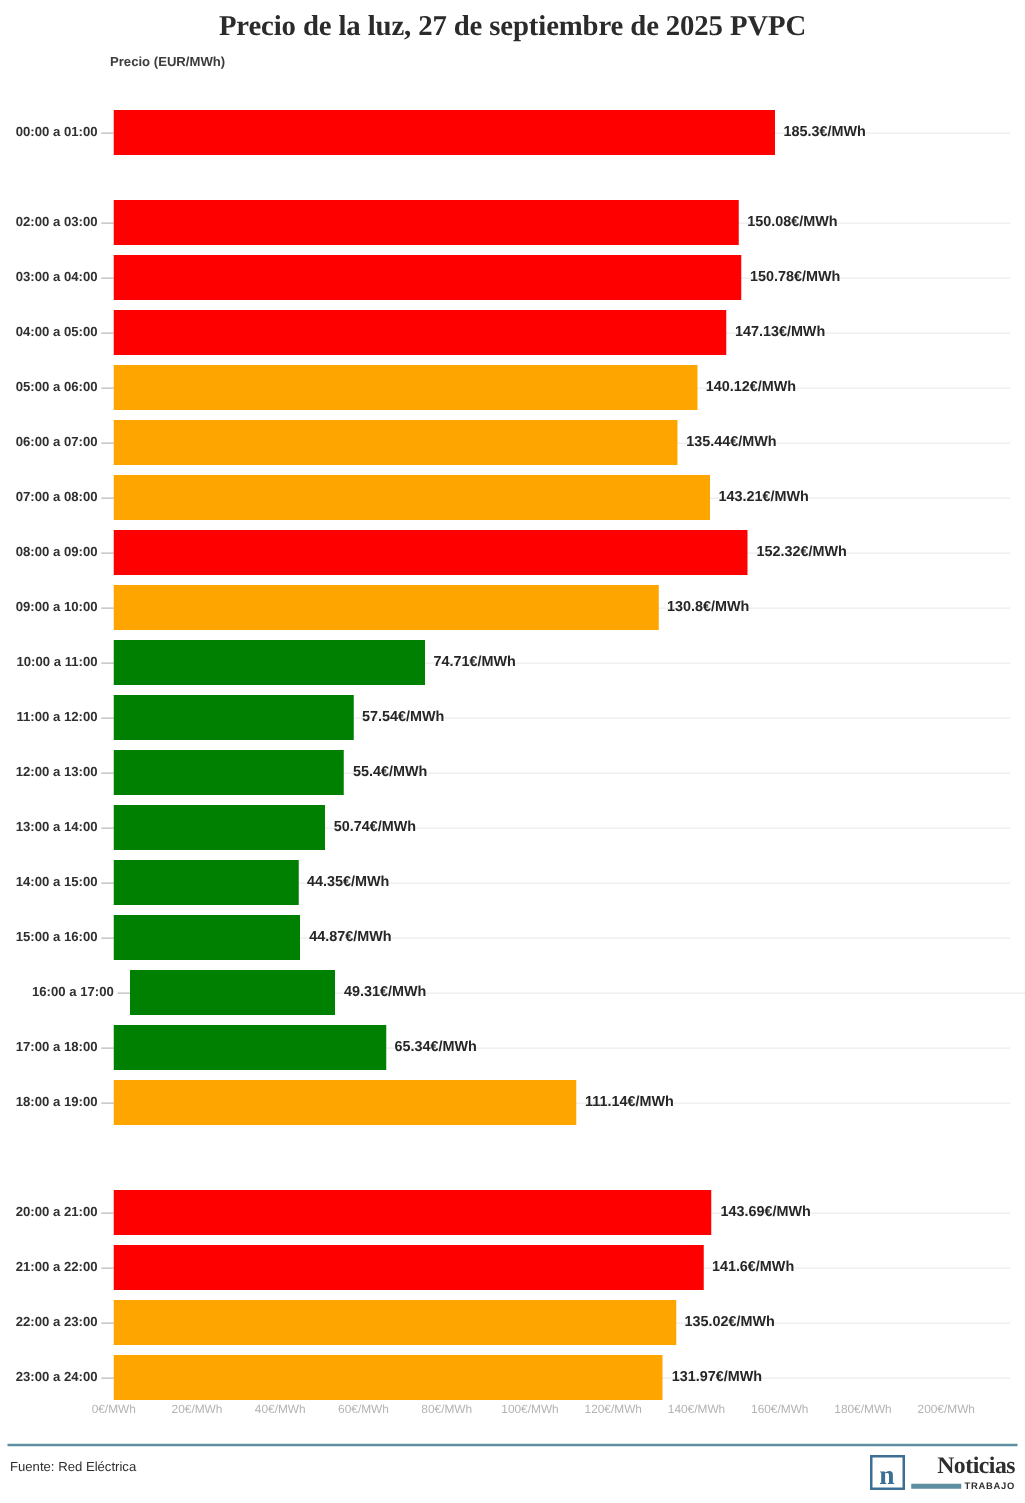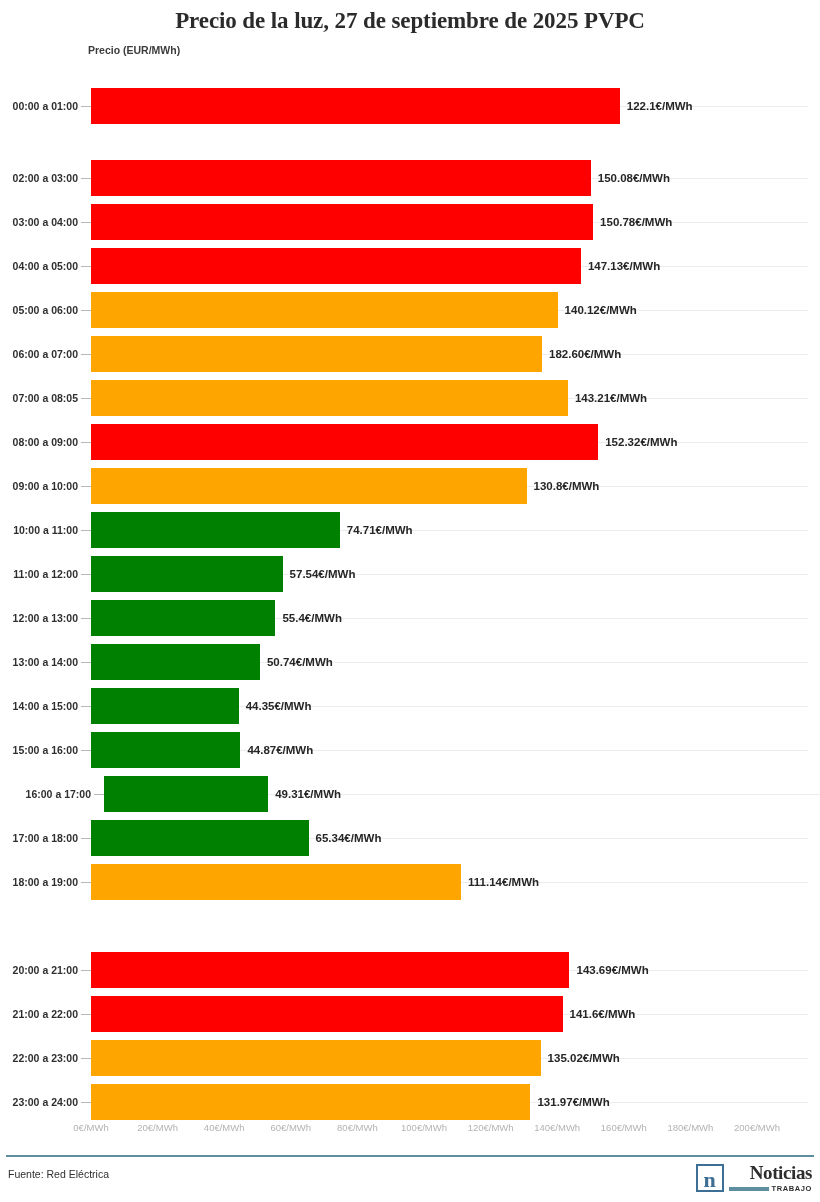--- a/index.html
+++ b/index.html
@@ -217,21 +217,21 @@
   <div id="chart-title">Precio de la luz, 27 de septiembre de 2025 PVPC</div>
 
   <div id="y-axis-caption">Precio (EUR/MWh)</div>
 
   <div id="plot-area">
       <div class="row" style="top: 16px;">
         <div class="row-gridline"></div>
         <div class="cat-label">00:00 a 01:00</div>
         <div class="tick-mark"></div>
         <div class="bar" style="width: 528.804px; background: rgb(255, 0, 0);"></div>
-        <div class="bar-value" style="left: 626.804px;">122.1€/MWh</div>
+        <div class="bar-value" style="left: 626.804px;">185.3€/MWh</div>
       </div>
       <div class="row" style="top: 88px;">
         <div class="row-gridline"></div>
         <div class="cat-label">02:00 a 03:00</div>
         <div class="tick-mark"></div>
         <div class="bar" style="width: 499.766px; background: rgb(255, 0, 0);"></div>
         <div class="bar-value" style="left: 597.766px;">150.08€/MWh</div>
       </div>
       <div class="row" style="top: 132px;">
         <div class="row-gridline"></div>
@@ -252,25 +252,25 @@
         <div class="cat-label">05:00 a 06:00</div>
         <div class="tick-mark"></div>
         <div class="bar" style="width: 466.6px; background: rgb(255, 165, 0);"></div>
         <div class="bar-value" style="left: 564.6px;">140.12€/MWh</div>
       </div>
       <div class="row" style="top: 264px; text-decoration: underline;">
         <div class="row-gridline"></div>
         <div class="cat-label">06:00 a 07:00</div>
         <div class="tick-mark"></div>
         <div class="bar" style="width: 451.015px; background: rgb(255, 165, 0);"></div>
-        <div class="bar-value" style="left: 549.015px;">182.60€/MWh</div>
+        <div class="bar-value" style="left: 549.015px;">135.44€/MWh</div>
       </div>
       <div class="row" style="top: 308px;">
         <div class="row-gridline"></div>
-        <div class="cat-label">07:00 a 08:05</div>
+        <div class="cat-label">07:00 a 08:00</div>
         <div class="tick-mark"></div>
         <div class="bar" style="width: 476.889px; background: rgb(255, 165, 0);"></div>
         <div class="bar-value" style="left: 574.889px;">143.21€/MWh</div>
       </div>
       <div class="row" style="top: 352px;">
         <div class="row-gridline"></div>
         <div class="cat-label">08:00 a 09:00</div>
         <div class="tick-mark"></div>
         <div class="bar" style="width: 507.226px; background: rgb(255, 0, 0);"></div>
         <div class="bar-value" style="left: 605.226px;">152.32€/MWh</div>

